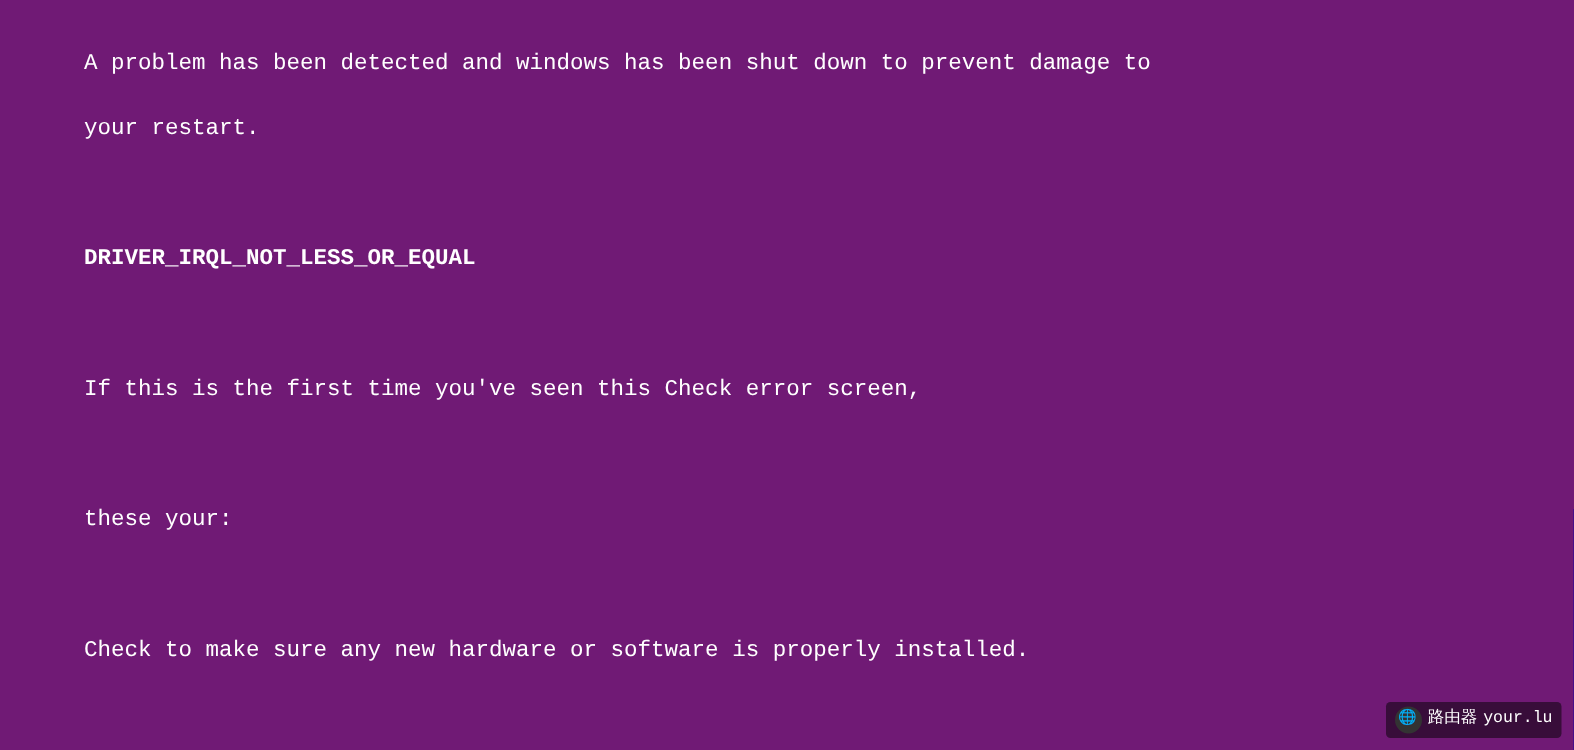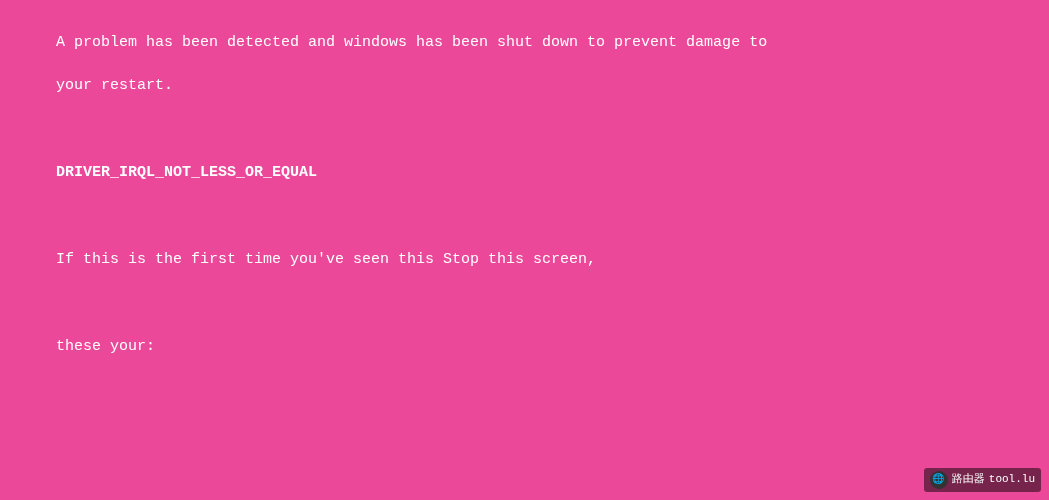--- a/index.html
+++ b/index.html
@@ -15,21 +15,21 @@
       overflow: hidden;
       font-family: 'Courier New', Courier, monospace;
       color: #FFFFFF;
       font-size: 15px;
       line-height: 1.45;
     }
 
     .bsod-container {
       width: 1049px;
       height: 500px;
-      background-color: #ec4899;
+      background-color: #701a75;
       padding: 10px 20px;
       position: relative;
       overflow: hidden;
     }
 
     .bsod-text {
       white-space: pre-wrap;
       word-break: break-word;
       color: #FFFFFF;
       font-family: 'Courier New', Courier, monospace;
@@ -71,39 +71,39 @@
 </head>
 <body>
 
 <div class="bsod-container">
   <div class="bsod-text">
     <span>A problem has been detected and windows has been shut down to prevent damage to</span><br>
     <span>your restart.</span><br>
     <br>
     <span class="error-code">DRIVER_IRQL_NOT_LESS_OR_EQUAL</span><br>
     <br>
-    <span>If this is the first time you've seen this Stop this screen,</span><br>
+    <span>If this is the first time you've seen this Check error screen,</span><br>
     <br>
     <span>these your:</span><br>
     <br>
-    <br>
+    <span>Check to make sure any new hardware or software is properly installed.</span><br>
     <br>
     <br>
     <br>
     <br>
     <br>
     <br>
     <br>
     <br>
     <br>
     <br>
     <br>
     <br>
     <br>
     
   </div>
 
   <div class="watermark">
     <span class="watermark-icon">🌐</span>
     <span>路由器</span>
-    <span>tool.lu</span>
+    <span>your.lu</span>
   </div>
 </div>
 
 </body></html>

